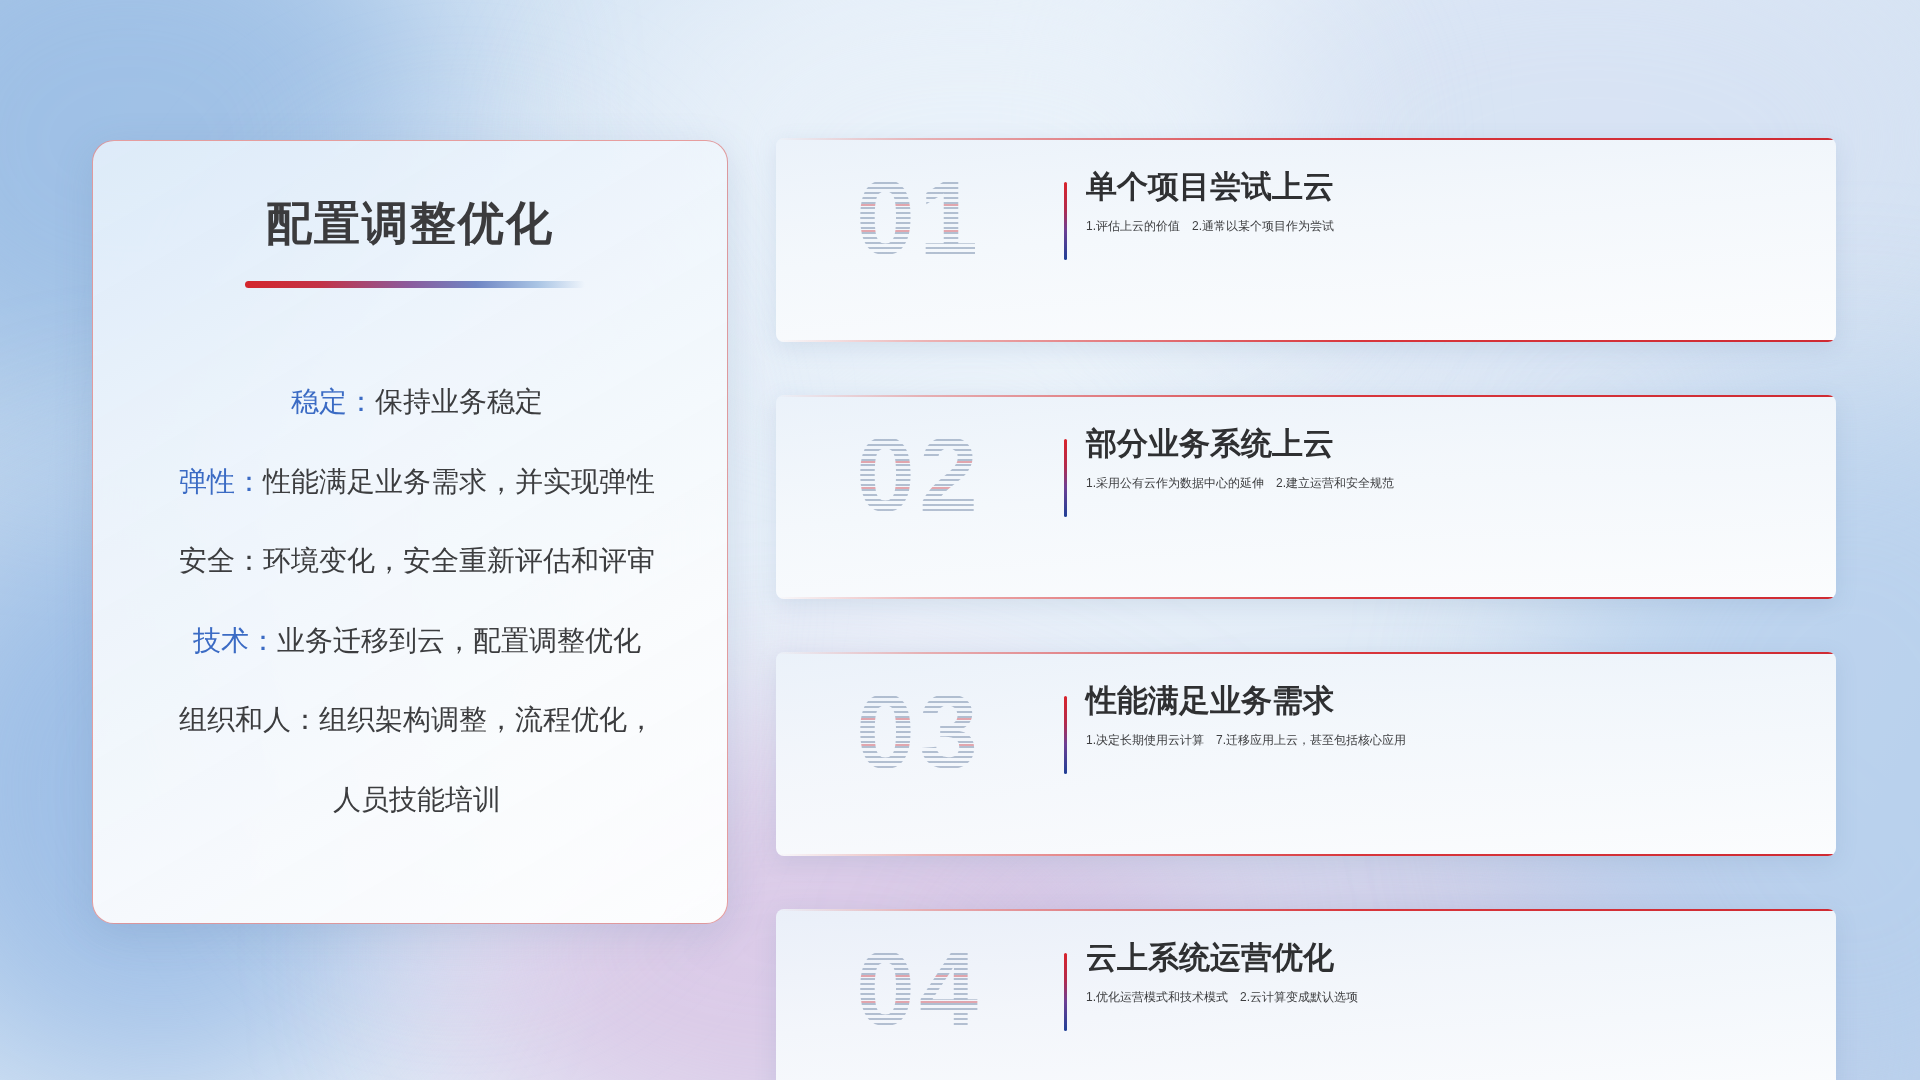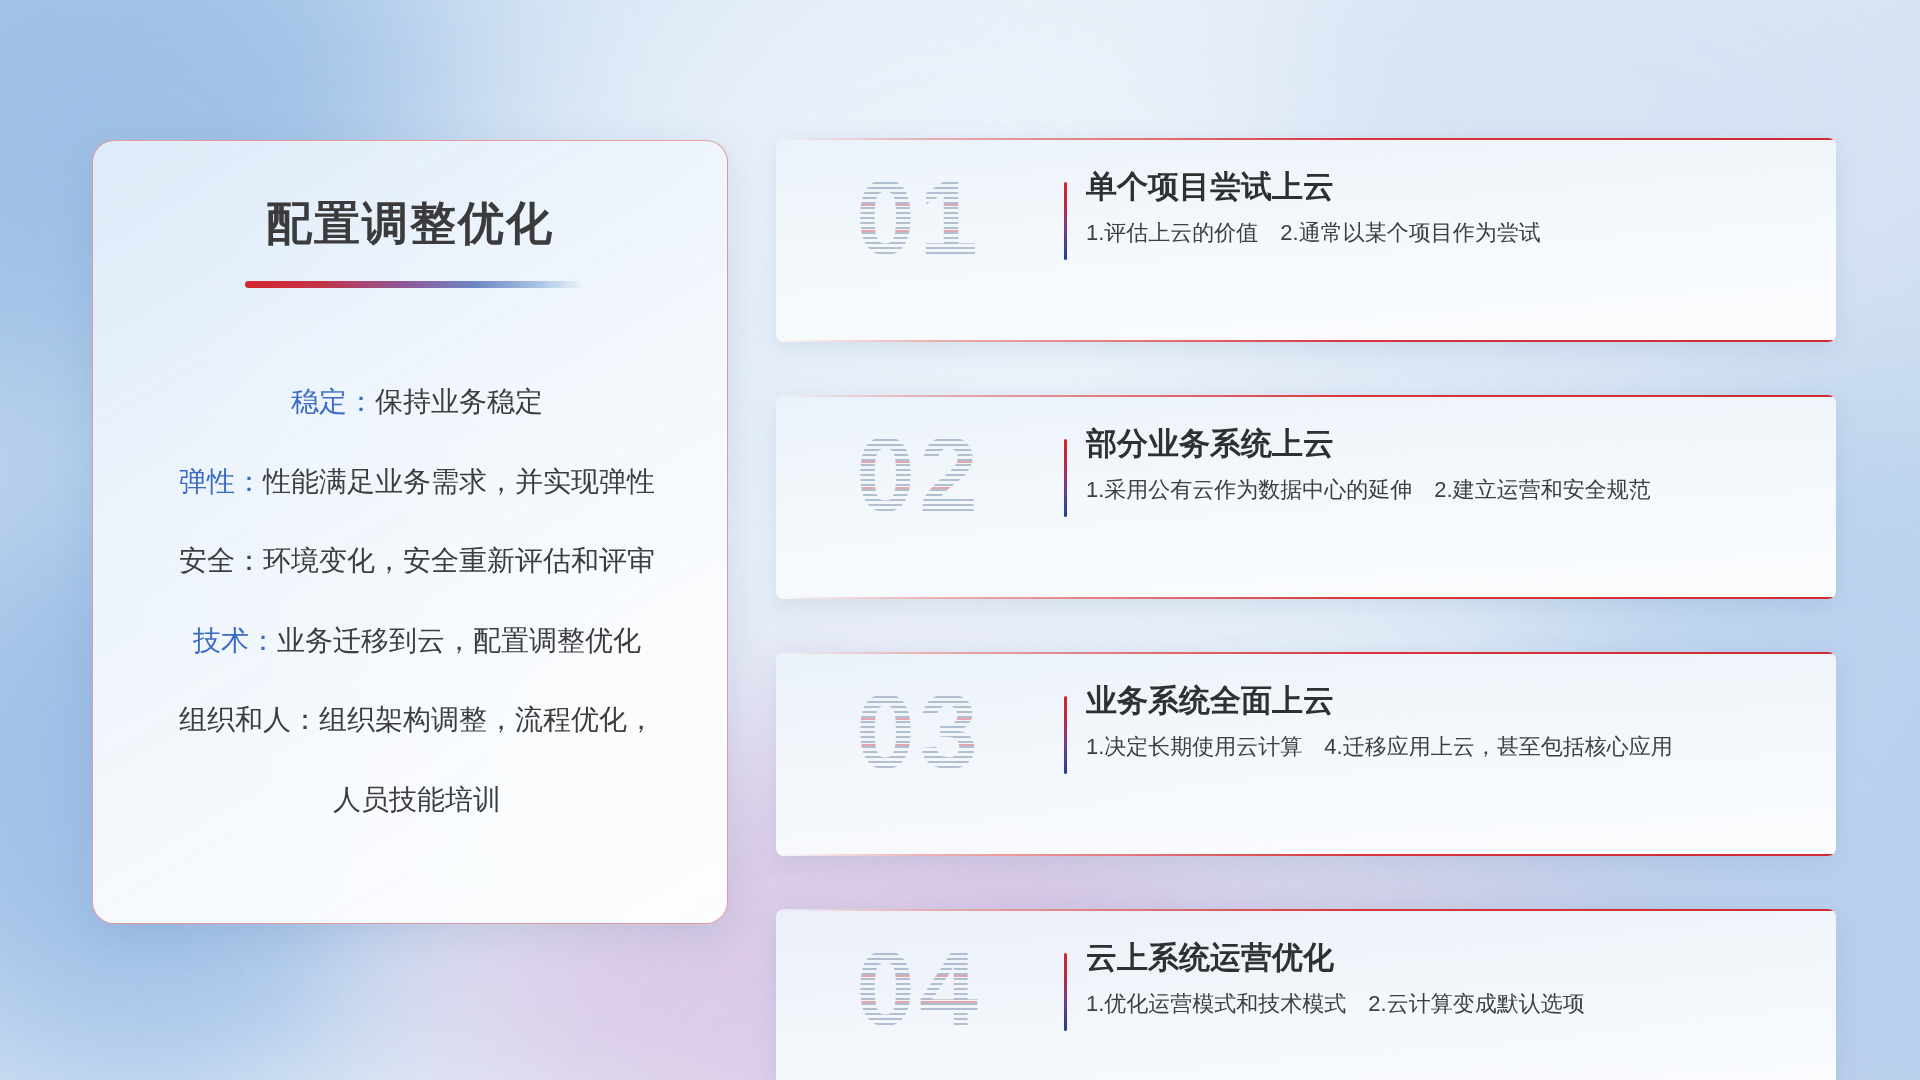--- a/index.html
+++ b/index.html
@@ -83,21 +83,21 @@
     background-image:repeating-linear-gradient(180deg,
        rgba(205,60,70,.85) 0px,rgba(205,60,70,.85) 1.6px,
        rgba(255,255,255,0) 1.6px,rgba(255,255,255,0) 26px);
   }
   .card-divider{
     position:absolute;left:288px;top:44px;width:3px;height:78px;border-radius:2px;
     background:linear-gradient(180deg,#d9232b 0%,#b52a4a 34%,#6d3f94 62%,#1f3f96 100%);
   }
   .card-body{position:absolute;left:310px;top:30px;right:24px;}
   .card-title{font-size:31px;font-weight:bold;color:#2f3032;line-height:1.25;margin-bottom:12px;white-space:nowrap;}
-  .card-desc{font-size:22px;color:#3d3e40;line-height:1.3;white-space:nowrap;}
+  .card-desc{font-size:12px;color:#3d3e40;line-height:1.3;white-space:nowrap;}
 </style>
 </head>
 <body>
 
 <div class="bg">
   <div class="bg-base"></div>
   <div class="glow g1"></div>
   <div class="glow g2"></div>
   <div class="glow g3"></div>
   <div class="glow g4"></div>
@@ -152,22 +152,22 @@
       <div class="card-title">部分业务系统上云</div>
       <div class="card-desc">1.采用公有云作为数据中心的延伸　2.建立运营和安全规范</div>
     </div>
   </div>
 
   <div class="card">
     <div class="card-num">03</div>
     <div class="card-num-tint">03</div>
     <div class="card-divider"></div>
     <div class="card-body">
-      <div class="card-title">业务系统全面上云</div>
-      <div class="card-desc">1.决定长期使用云计算　4.迁移应用上云，甚至包括核心应用</div>
+      <div class="card-title">性能满足业务需求</div>
+      <div class="card-desc">1.决定长期使用云计算　7.迁移应用上云，甚至包括核心应用</div>
     </div>
   </div>
 
   <div class="card">
     <div class="card-num">04</div>
     <div class="card-num-tint">04</div>
     <div class="card-divider"></div>
     <div class="card-body">
       <div class="card-title">云上系统运营优化</div>
       <div class="card-desc">1.优化运营模式和技术模式　2.云计算变成默认选项</div>

